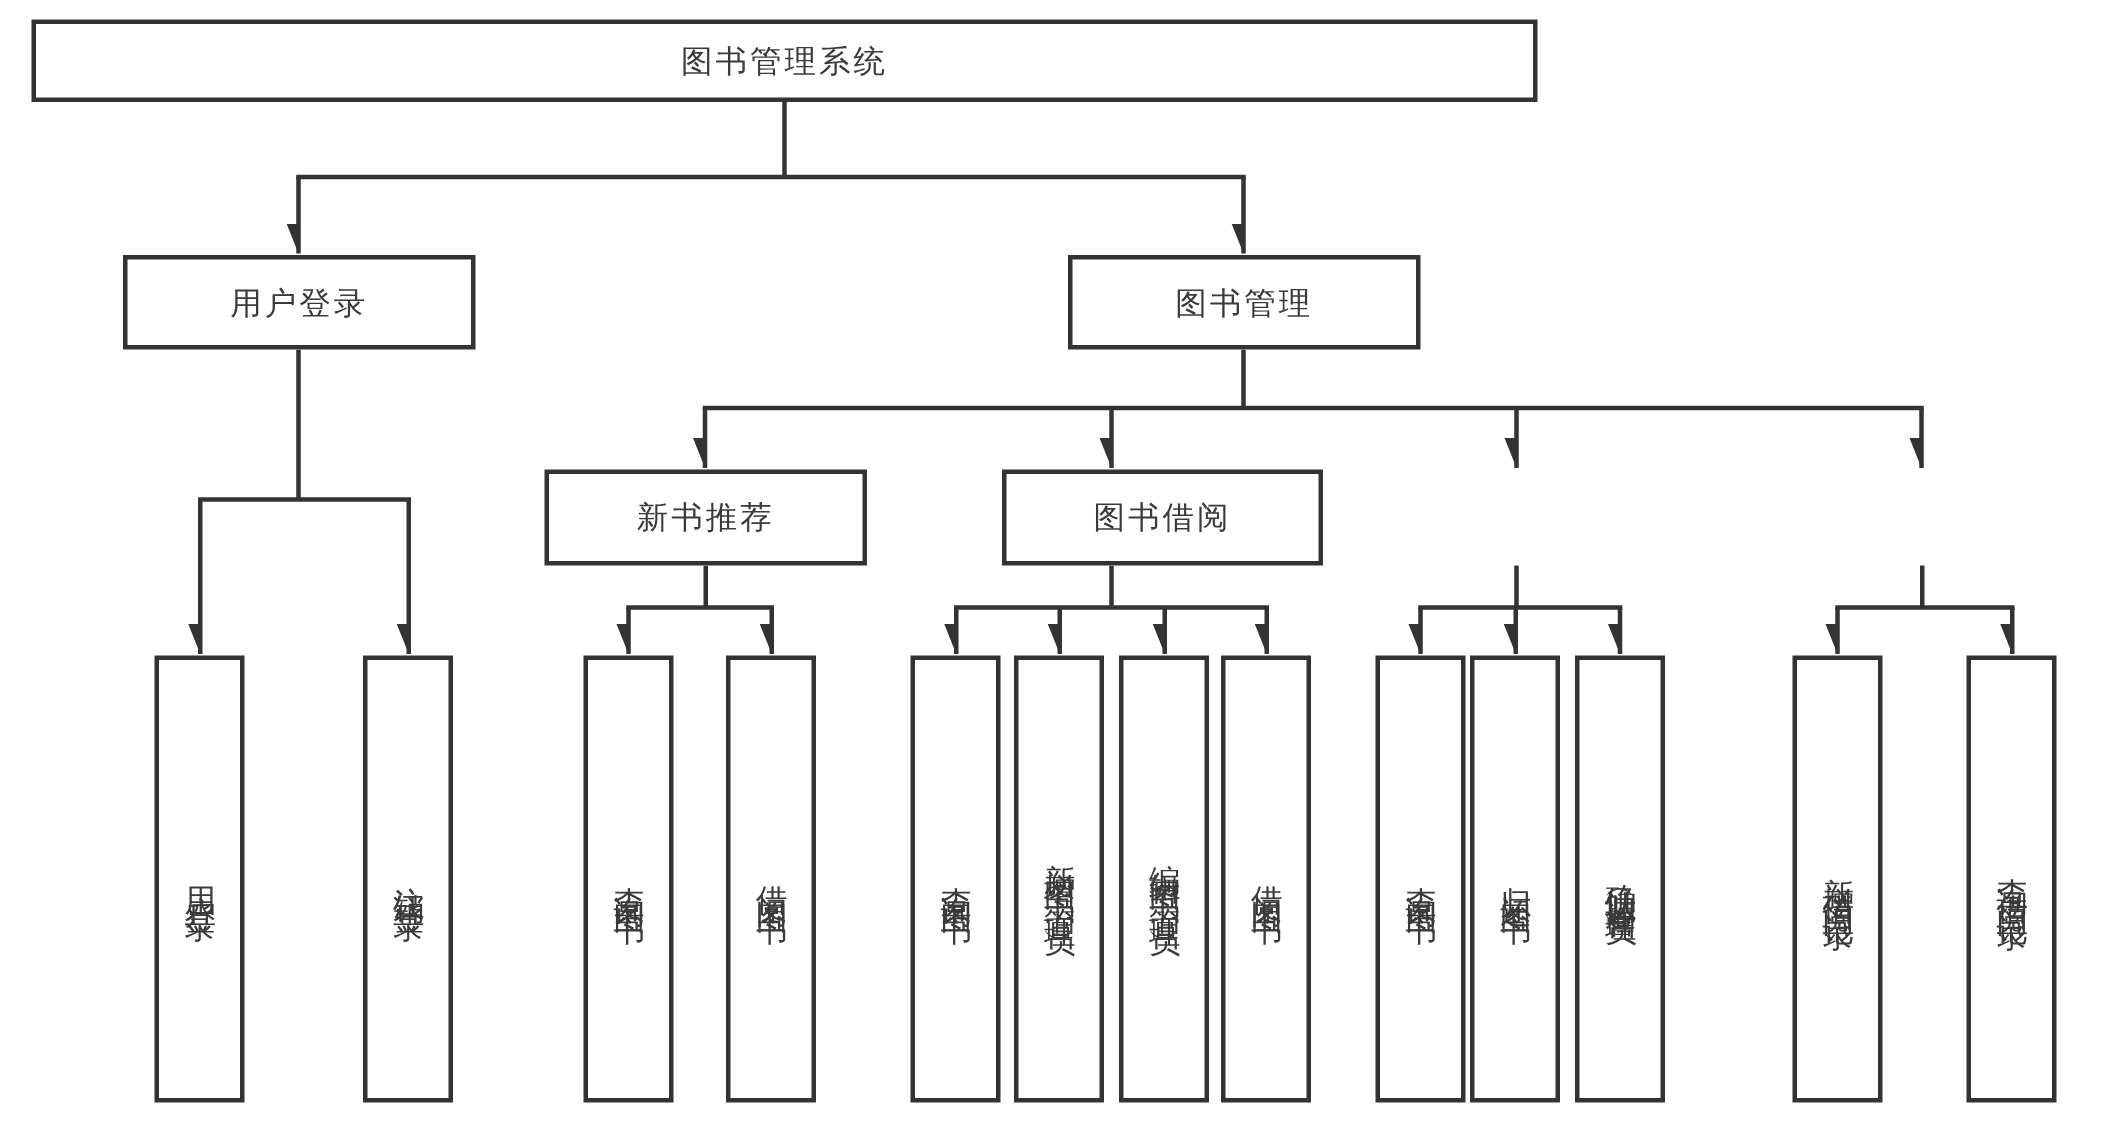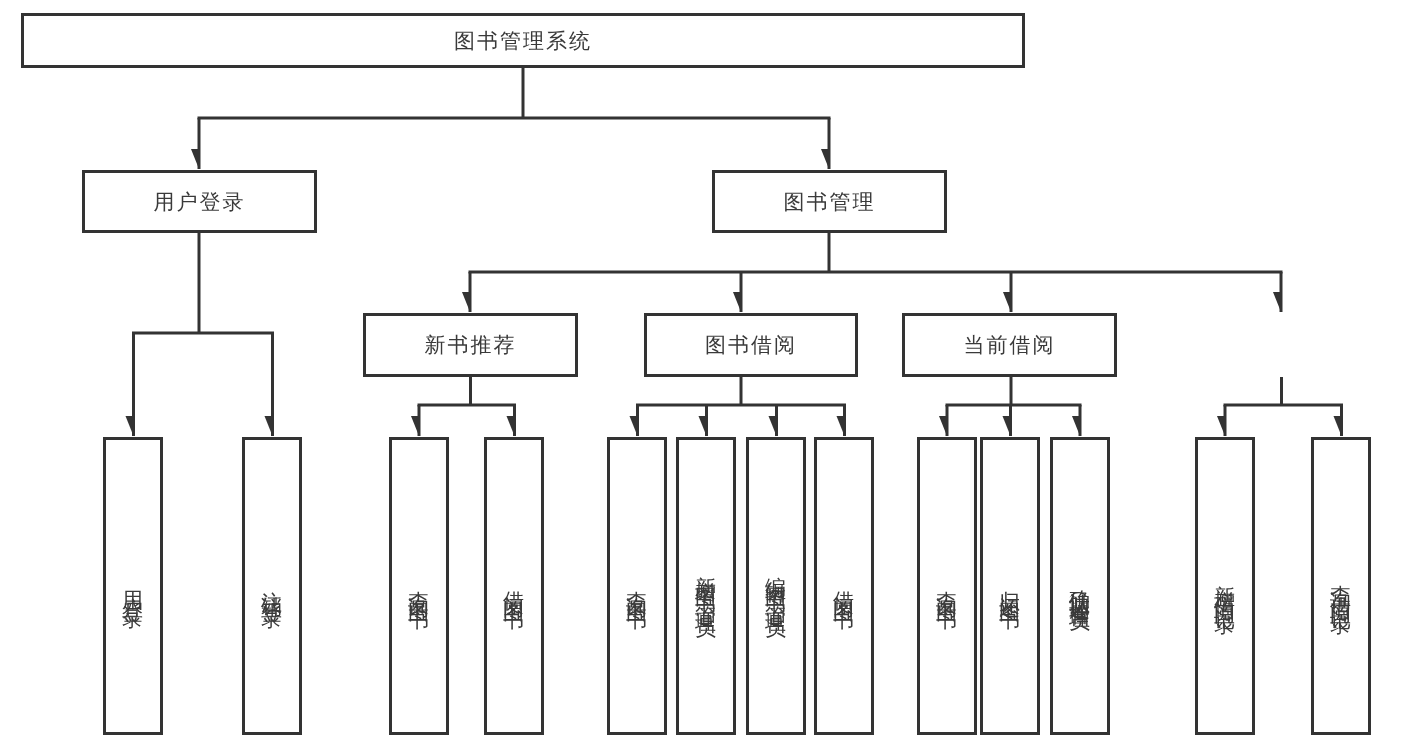--- a/index.html
+++ b/index.html
@@ -120,25 +120,22 @@
   <div class="node" style="left:82px;top:170px;width:235px;height:63px">
     <span class="h-label">用户登录</span>
   </div>
   <div class="node" style="left:363px;top:313px;width:215px;height:64px">
     <span class="h-label">新书推荐</span>
   </div>
 
   <div class="node" style="left:712px;top:170px;width:235px;height:63px">
     <span class="h-label">图书管理</span>
   </div>
-  <div class="node" style="left:644px;top:313px;width:214px;height:64px">
+  <div class="node" style="left:668px;top:313px;width:214px;height:64px">
     <span class="h-label">图书借阅</span>
-  </div>
-  <div class="node" style="left:902px;top:313px;width:215px;height:64px">
-    <span class="h-label">当前借阅</span>
   </div>
 
   <div class="node" style="left:103px;top:437px;width:60px;height:298px">
     <span class="v-label">用户登录</span>
   </div>
   <div class="node" style="left:242px;top:437px;width:60px;height:298px">
     <span class="v-label">注销登录</span>
   </div>
 
   <div class="node" style="left:389px;top:437px;width:60px;height:298px">

